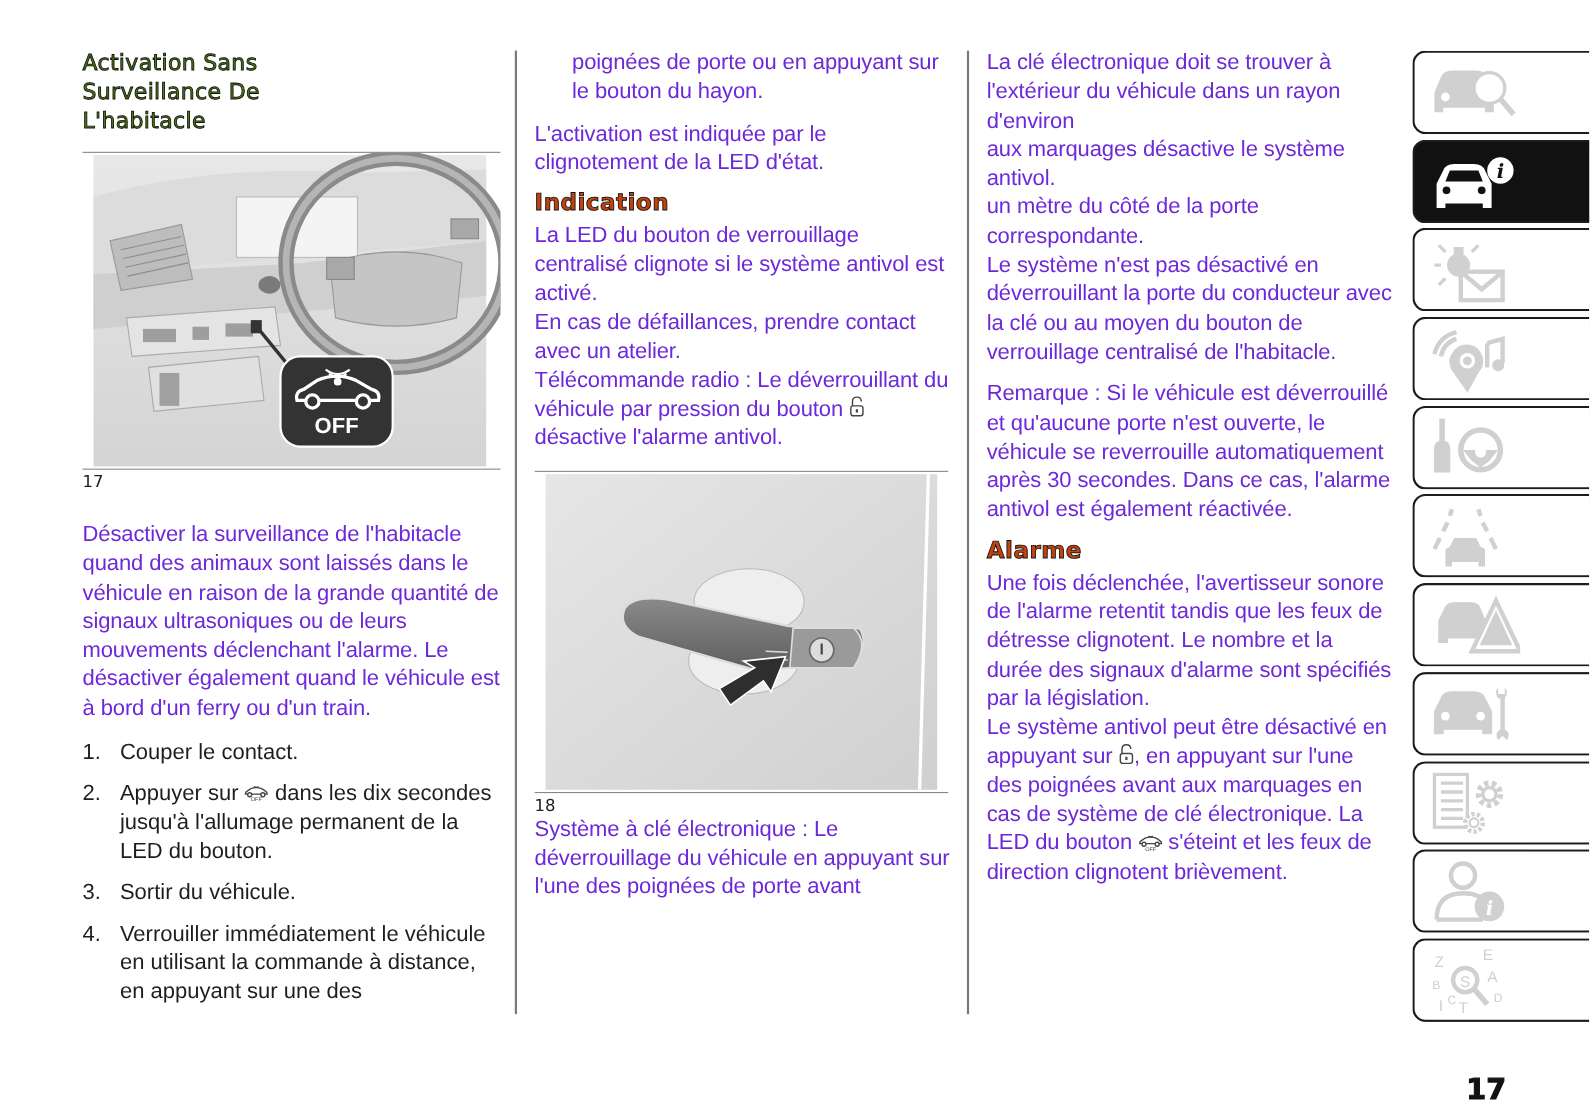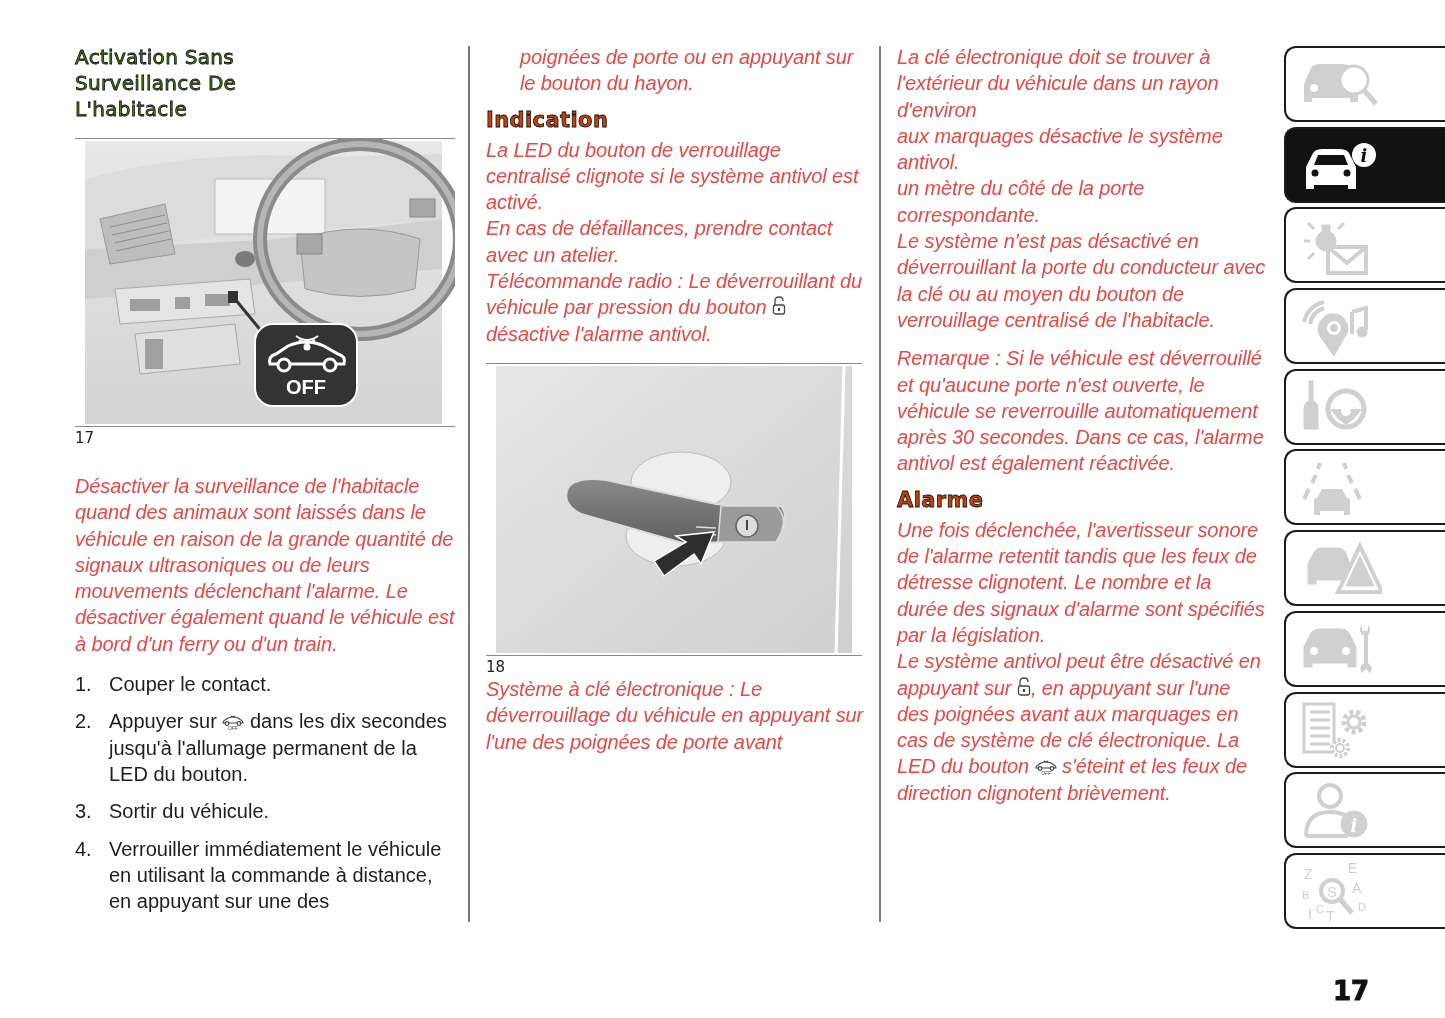--- a/index.html
+++ b/index.html
@@ -11,21 +11,21 @@
   .col2 { left: 486px; width: 380px; }
   .col3 { left: 897px; width: 370px; }
 
   .divider { position: absolute; width: 2px; background: #7a7a7a; }
   .div1 { left: 468px; top: 46px; height: 876px; }
   .div2 { left: 879px; top: 46px; height: 876px; }
 
   .h1 { font-family: "DejaVu Sans", sans-serif; font-weight: 400; font-size: 20px; line-height: 26px; letter-spacing: 0.3px; color: #4d7c0f; -webkit-text-stroke: 0.8px #111; }
   .h2 { font-family: "DejaVu Sans", sans-serif; font-weight: 900; font-size: 21px; line-height: 26px; letter-spacing: 0.4px; color: #c2410c; -webkit-text-stroke: 0.8px #111; margin: 10px 0 4px 0; }
 
-  .p { font-size: 20px; line-height: 26.3px; letter-spacing: -0.1px; color: #ef4444; font-style: italic; }
+  .p { font-size: 20px; line-height: 26.3px; letter-spacing: -0.1px; color: #6d28d9; }
   .mt8 { margin-top: 12px; }
 
   .ol { list-style: none; }
   .ol li { display: flex; font-size: 20px; line-height: 26.3px; color: #1e1e1e; margin-bottom: 11px; }
   .ol li .num { width: 34px; flex: 0 0 34px; }
   .indent { padding-left: 34px; }
 
   .figure { position: relative; border-top: 1.5px solid #888; border-bottom: 1.5px solid #888; }
   .fig-label { font-family: "DejaVu Sans", sans-serif; font-size: 15px; color: #222; margin-top: 2px; }
 
@@ -133,20 +133,21 @@
     </li>
     <li>
       <span class="num">4.</span>
       <span>Verrouiller immédiatement le véhicule en utilisant la commande à distance, en appuyant sur une des</span>
     </li>
   </ol>
 </div>
 
 <div class="col col2">
   <p class="p indent">poignées de porte ou en appuyant sur le bouton du hayon.</p>
+  <p class="p mt8">L'activation est indiquée par le clignotement de la LED d'état.</p>
 
   <h2 class="h2">Indication</h2>
   <p class="p">La LED du bouton de verrouillage centralisé clignote si le système antivol est activé.</p>
   <p class="p">En cas de défaillances, prendre contact avec un atelier.</p>
 
   <p class="p">
     <span>Télécommande radio : Le déverrouillant du véhicule par pression du bouton</span>
     <svg class="inline-icon" width="14" height="20" viewBox="0 0 14 20" fill="none" stroke="#444" stroke-width="1.3">
       <path d="M3 9 V5 Q3 1 7 1 Q11 1 11 5"></path>
       <rect x="1.5" y="9" width="11" height="9" rx="2"></rect>

